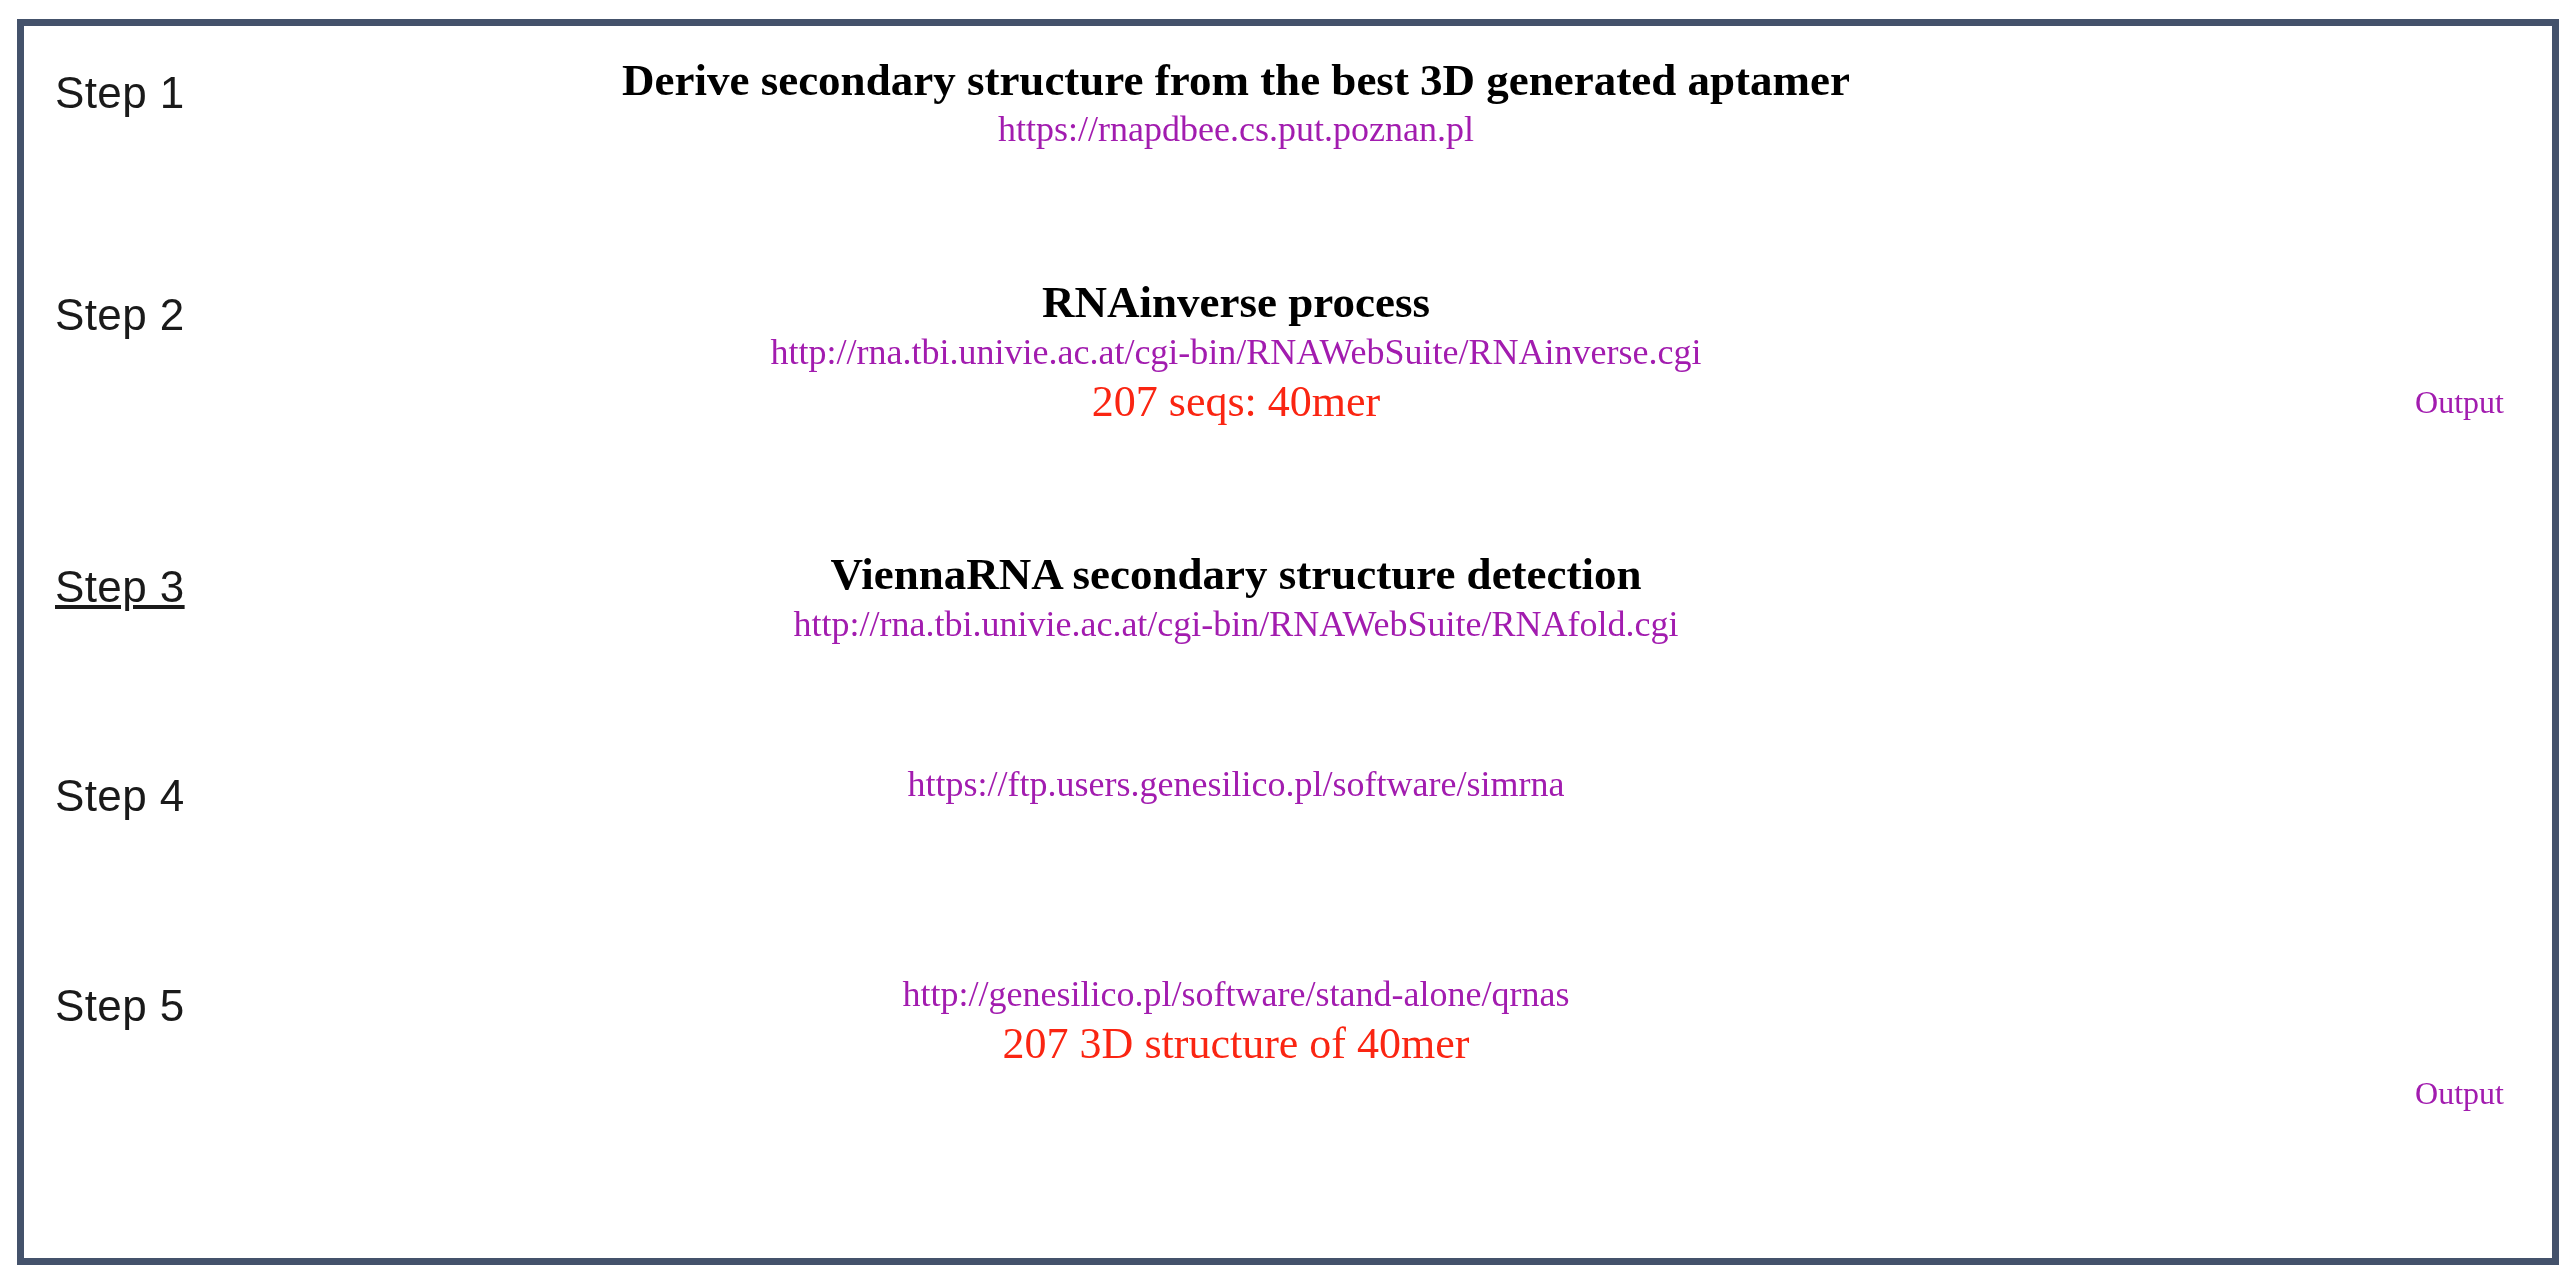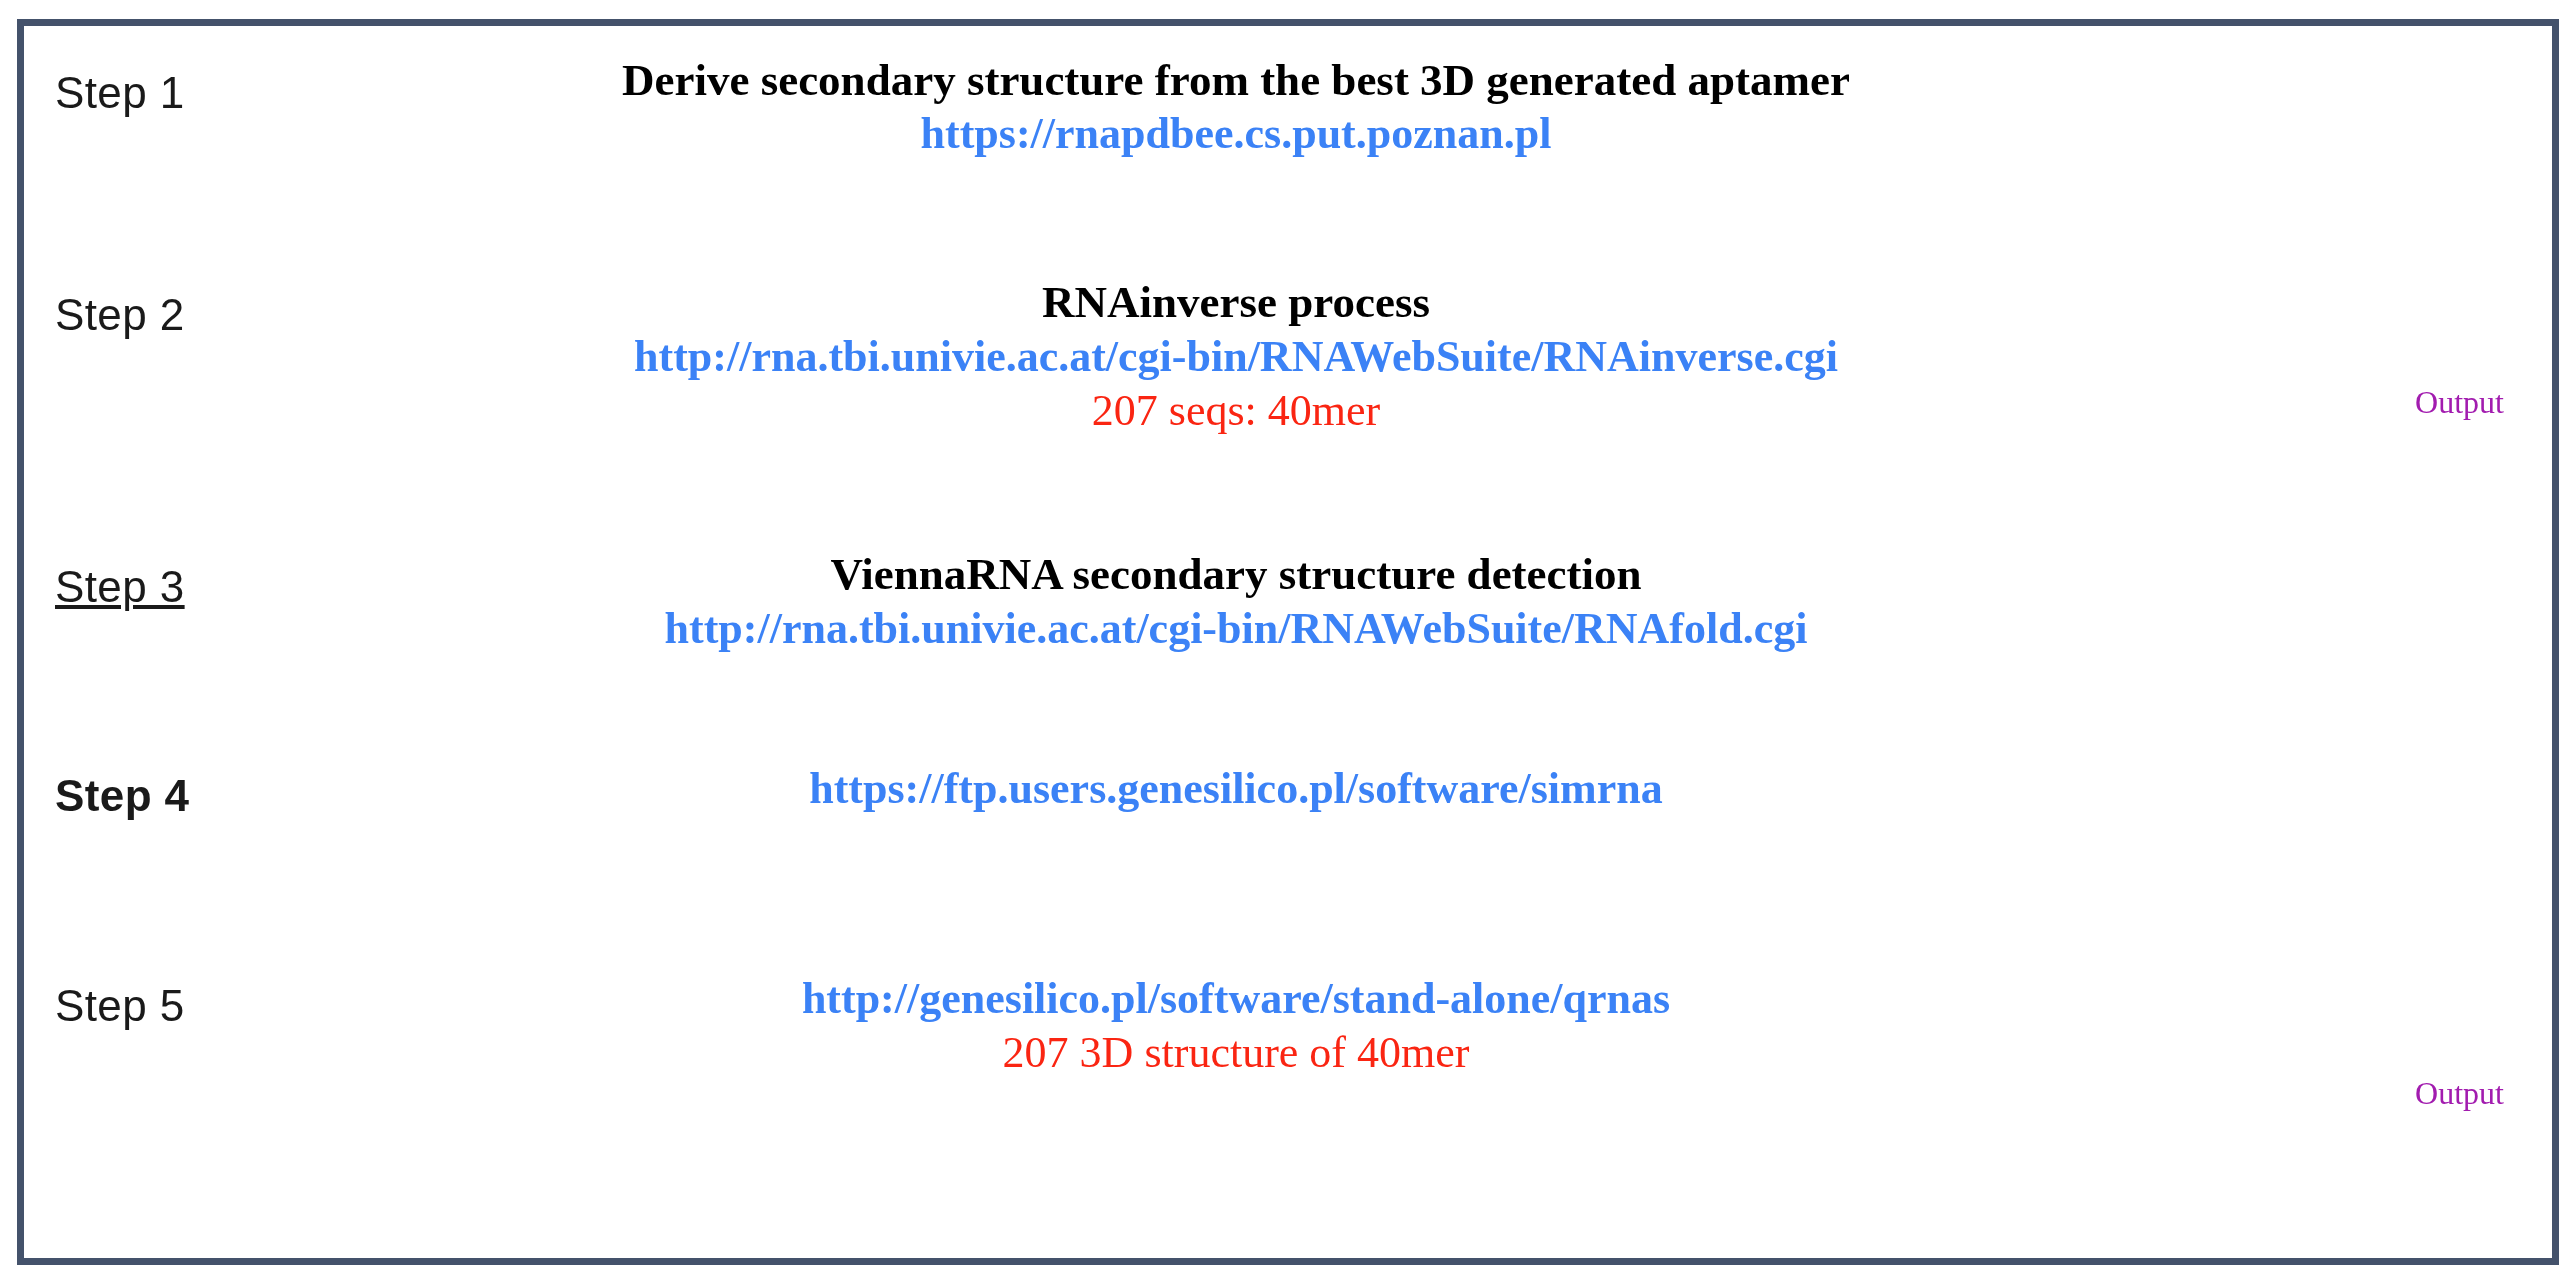--- a/index.html
+++ b/index.html
@@ -60,23 +60,23 @@
     font-family: "Liberation Serif", serif;
     font-weight: bold;
     font-size: 45px;
     color: #000000;
     line-height: 1.08;
     white-space: nowrap;
   }
 
   .step-url {
     font-family: "Liberation Serif", serif;
-    font-weight: bold;
-    font-size: 44px;
-    color: #3b82f6;
+    font-weight: normal;
+    font-size: 36px;
+    color: #a21caf;
     line-height: 1.12;
     white-space: nowrap;
     margin-top: 4.7px;
   }
 
   .step-note {
     font-family: "Liberation Serif", serif;
     font-weight: normal;
     font-size: 44px;
     color: #fa2512;
@@ -102,21 +102,21 @@
   #row-2 { top: 241px; }
   #row-2 .step-label { top: 23px; }
   #row-2 .step-center { top: 11px; }
   #row-2 .output-label { top: 117px; }
 
   #row-3 { top: 513px; }
   #row-3 .step-label { top: 23px; text-decoration: underline; }
   #row-3 .step-center { top: 11px; }
 
   #row-4 { top: 722px; }
-  #row-4 .step-label { top: 23px; font-weight: bold; }
+  #row-4 .step-label { top: 23px; }
   #row-4 .step-center { top: 11px; }
 
   #row-5 { top: 932px; }
   #row-5 .step-label { top: 23px; }
   #row-5 .step-center { top: 11px; }
   #row-5 .output-label { top: 117px; }
 </style>
 </head>
 <body>
 

